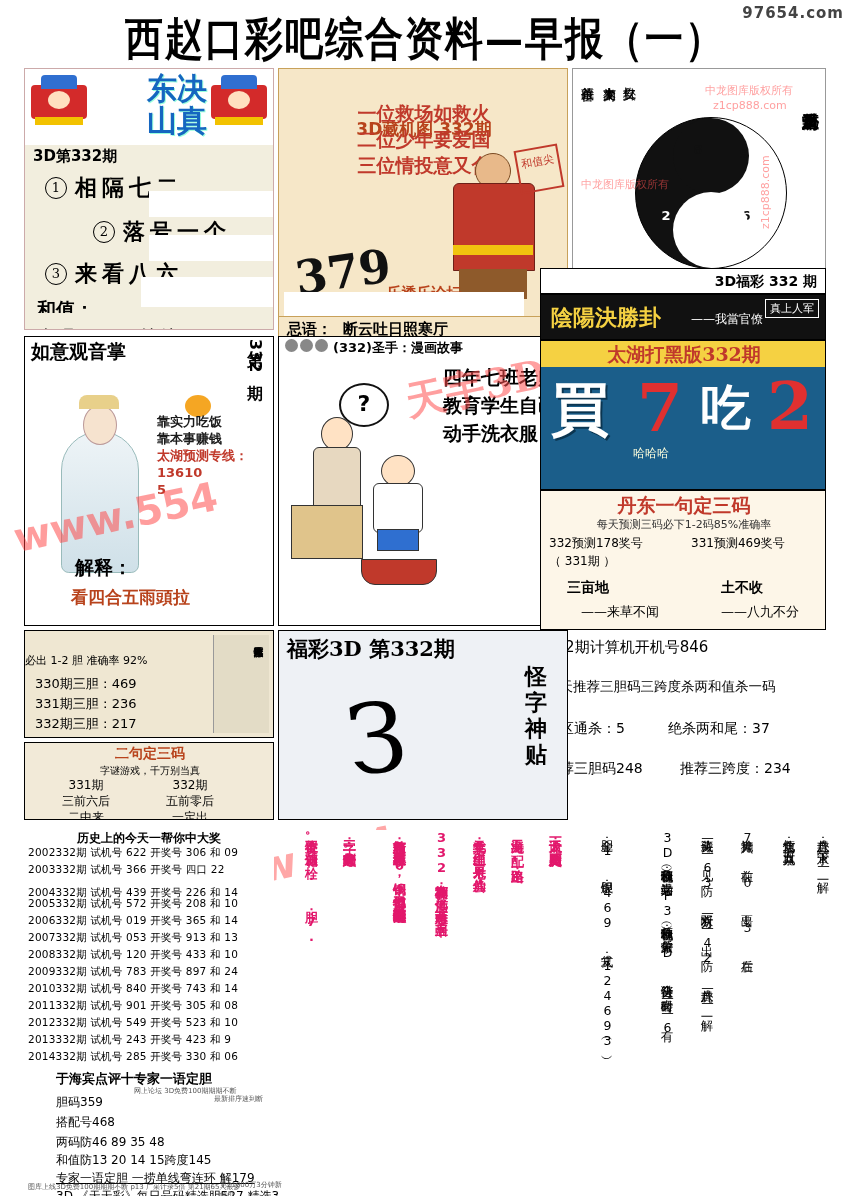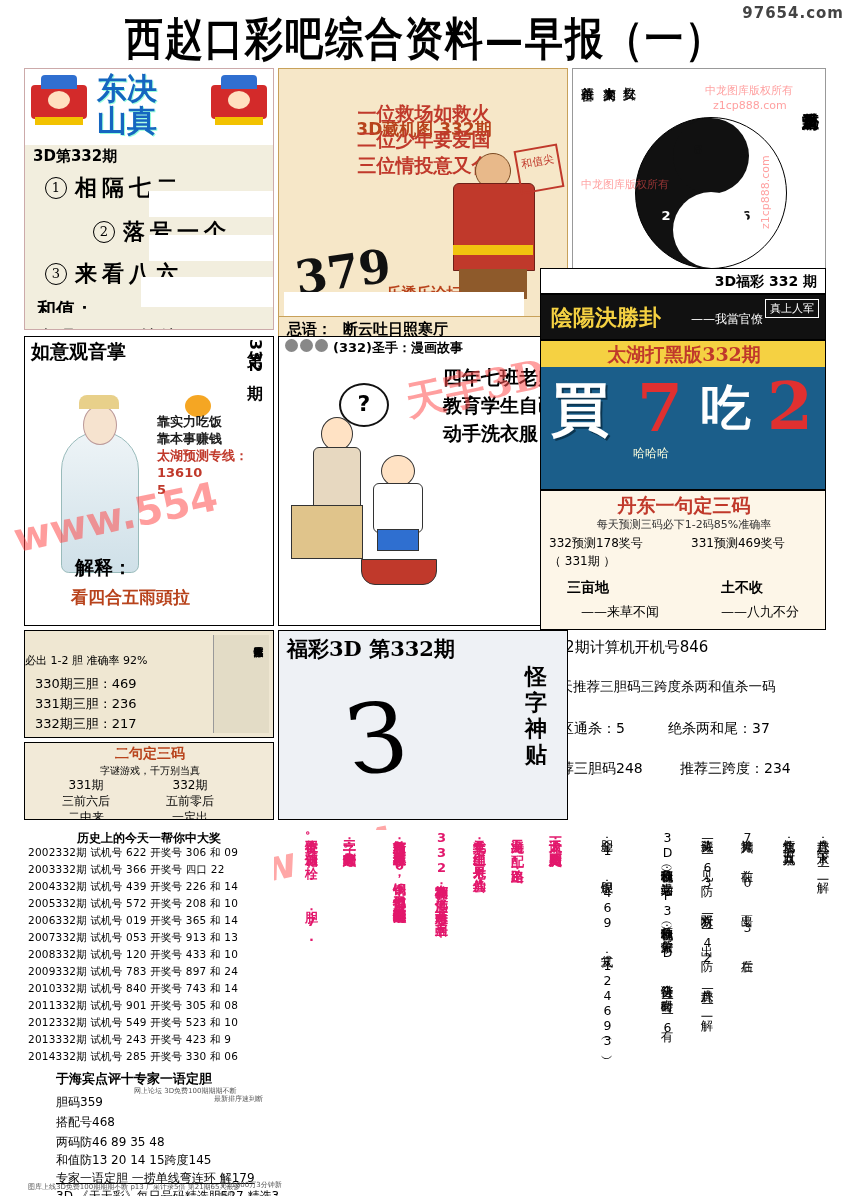--- a/index.html
+++ b/index.html
@@ -15,21 +15,21 @@
   
   #p-dongshan{left:24px;top:68px;width:250px;height:262px;background:#f2eede;border:1px solid #caa;}
   #p-dongshan .band{position:absolute;left:0;top:0;width:250px;height:76px;background:#ffffff;}
   .festoon{position:absolute;top:6px;width:56px;height:50px;}
   .f-left{left:6px;}
   .f-right{right:6px;}
   .f-body{position:absolute;left:0;top:10px;width:56px;height:34px;background:#d32a2a;border-radius:4px;}
   .f-hat{position:absolute;left:10px;top:0;width:36px;height:14px;background:#2f6fd0;border-radius:4px 4px 0 0;}
   .f-face{position:absolute;left:17px;top:16px;width:22px;height:18px;background:#ffe0c0;border-radius:50%;}
   .f-foot{position:absolute;left:4px;top:42px;width:48px;height:8px;background:#f2c200;}
-  #p-dongshan .bigword{position:absolute;left:72px;top:4px;width:110px;text-align:left;font-family:"DejaVu Serif","Liberation Serif",serif;font-weight:bold;color:#1566c0;font-size:30px;line-height:32px;text-shadow:1px 1px 0 #9fd;}
+  #p-dongshan .bigword{position:absolute;left:72px;top:4px;width:110px;text-align:right;font-family:"DejaVu Serif","Liberation Serif",serif;font-weight:bold;color:#1566c0;font-size:30px;line-height:32px;text-shadow:1px 1px 0 #9fd;}
   #p-dongshan .bigword span{display:inline-block;}
   #p-dongshan .issue{position:absolute;left:8px;top:78px;font-size:15px;font-weight:bold;}
   .dl-row{position:absolute;left:20px;font-size:22px;font-family:"DejaVu Serif","Liberation Serif",serif;font-weight:bold;letter-spacing:5px;}
   .dl-num{display:inline-block;width:20px;height:20px;border:1px solid #000;border-radius:50%;font-size:13px;line-height:20px;text-align:center;letter-spacing:0;margin-right:8px;vertical-align:3px;font-weight:normal;}
   
   #p-cangji{left:278px;top:68px;width:290px;height:262px;background:#f6e7c8;border:1px solid #c8a15a;}
   #p-cangji .hd{position:absolute;left:0;top:4px;width:290px;text-align:center;font-size:17px;color:#b8431c;font-weight:bold;margin-top:45px;}
   #p-cangji .line{position:absolute;left:0;width:290px;text-align:center;font-size:19px;color:#c0392b;font-family:"DejaVu Serif","Liberation Serif",serif;font-weight:bold;}
   #p-cangji .figure{position:absolute;left:160px;top:84px;width:110px;height:150px;}
   .fig-head{position:absolute;left:36px;top:0;width:34px;height:34px;background:#e8b98a;border-radius:50%;border:1px solid #7a4a22;}
@@ -340,21 +340,21 @@
   <div class="panel" id="p-fucai3d">
     <div class="hd">福彩3D 第332期</div>
     <div class="guai">怪字神贴</div>
     <div class="glyph">З</div>
   </div>
 
   <div class="panel" id="p-hist">
     <div class="hd">历史上的今天一帮你中大奖</div>
     <div class="hist-row" style="top:16px;">2002332期  试机号 622  开奖号 306  和 09</div>
     <div class="hist-row" style="top:33px;">2003332期  试机号 366  开奖号 四口 22</div>
-    <div class="hist-row" style="top:50px;">2004332期  试机号 439  开奖号 226  和 14</div>
+    <div class="hist-row" style="top:56px;">2004332期  试机号 439  开奖号 226  和 14</div>
     <div class="hist-row" style="top:67px;">2005332期  试机号 572  开奖号 208  和 10</div>
     <div class="hist-row" style="top:84px;">2006332期  试机号 019  开奖号 365  和 14</div>
     <div class="hist-row" style="top:101px;">2007332期  试机号 053  开奖号 913  和 13</div>
     <div class="hist-row" style="top:118px;">2008332期  试机号 120  开奖号 433  和 10</div>
     <div class="hist-row" style="top:135px;">2009332期  试机号 783  开奖号 897  和 24</div>
     <div class="hist-row" style="top:152px;">2010332期  试机号 840  开奖号 743  和 14</div>
     <div class="hist-row" style="top:169px;">2011332期  试机号 901  开奖号 305  和 08</div>
     <div class="hist-row" style="top:186px;">2012332期  试机号 549  开奖号 523  和 10</div>
     <div class="hist-row" style="top:203px;">2013332期  试机号 243  开奖号 423  和 9</div>
     <div class="hist-row" style="top:220px;">2014332期  试机号 285  开奖号 330  和 06</div>

